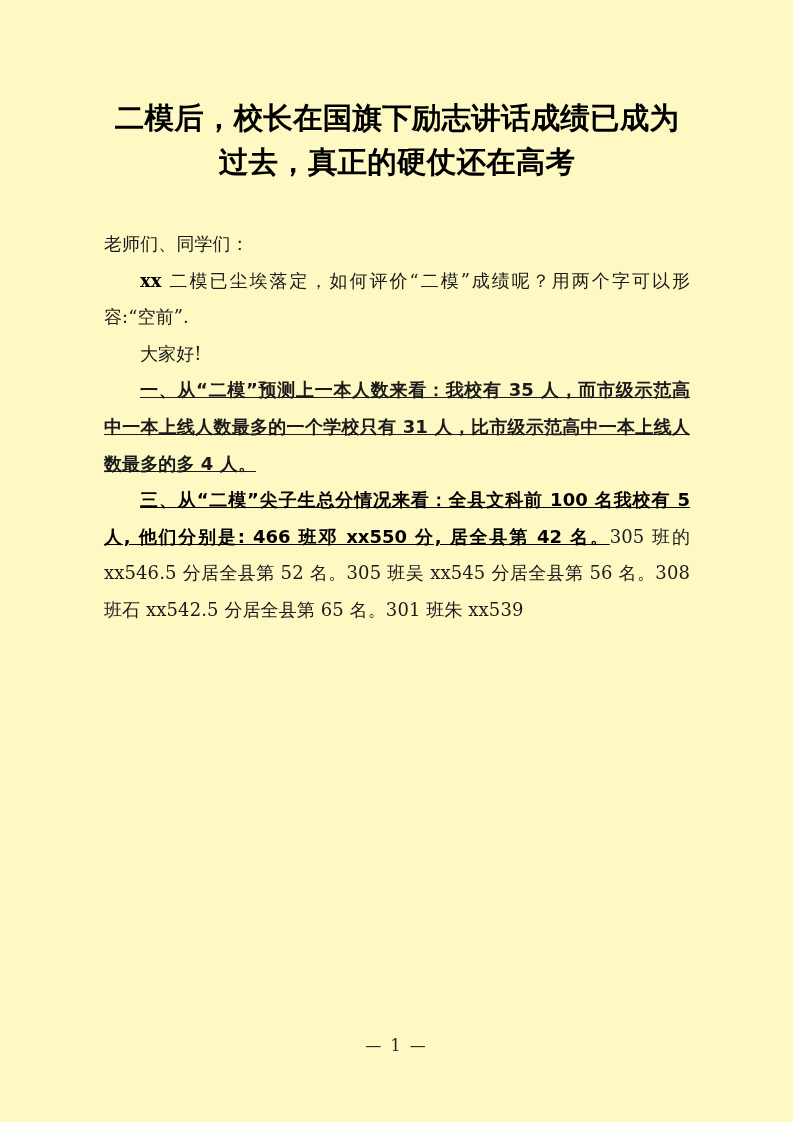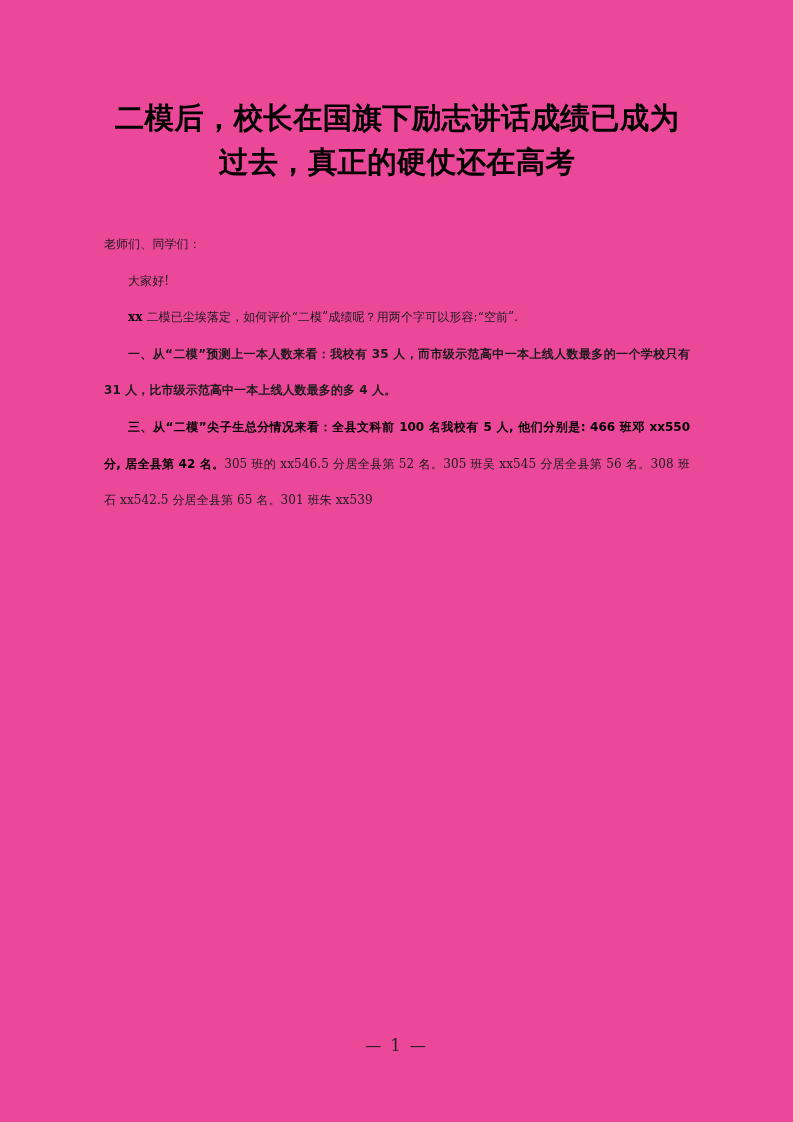--- a/index.html
+++ b/index.html
@@ -13,21 +13,21 @@
     position: relative;
     font-family: "DejaVu Serif", "Liberation Serif", serif;
     color: #000000;
     overflow: hidden;
   }
   .page {
     position: absolute;
     left: 0; top: 0;
     width: 793px;
     height: 1122px;
-    background: #ec4899;
+    background: #fef9c3;
   }
   .doc-body {
     position: absolute;
     left: 104px;
     top: 96px;
     width: 586px;
   }
   .doc-title {
     font-family: "DejaVu Sans", "Liberation Sans", sans-serif;
     font-weight: bold;
@@ -37,35 +37,36 @@
     letter-spacing: 0.2px;
     color: #000000;
     margin: 0 0 0 0;
     padding: 0 6px;
   }
   .body-block {
     margin-top: 42px;
   }
   p.para {
     margin: 0;
-    font-size: 12px;
+    font-size: 18px;
     line-height: 36.6px;
     text-align: justify;
     text-justify: inter-ideograph;
     color: #1a1a1a;
     letter-spacing: 0.1px;
   }
   p.para.indent {
     text-indent: 2em;
   }
   .b {
     font-family: "DejaVu Sans", "Liberation Sans", sans-serif;
     font-weight: bold;
     color: #000000;
     letter-spacing: 0;
+    text-decoration: underline;
   }
   .bi {
     font-weight: bold;
     color: #000000;
   }
   .page-footer {
     position: absolute;
     left: 0;
     top: 1036px;
     width: 793px;
@@ -82,23 +83,23 @@
 <div class="page">
 
   <div class="doc-body">
 
     <h1 class="doc-title">二模后，校长在国旗下励志讲话成绩已成为过去，真正的硬仗还在高考</h1>
 
     <div class="body-block">
 
       <p class="para">老师们、同学们：</p>
 
+      <p class="para indent"><span class="bi">xx</span><span> 二模已尘埃落定，如何评价“二模”成绩呢？用两个字可以形容:“空前”.</span></p>
+
       <p class="para indent">大家好!</p>
-
-      <p class="para indent"><span class="bi">xx</span><span> 二模已尘埃落定，如何评价“二模”成绩呢？用两个字可以形容:“空前”.</span></p>
 
 
       <p class="para indent b">一、从“二模”预测上一本人数来看：我校有 35 人，而市级示范高中一本上线人数最多的一个学校只有 31 人，比市级示范高中一本上线人数最多的多 4 人。</p>
 
 
       <p class="para indent"><span class="b">三、从“二模”尖子生总分情况来看：全县文科前 100 名我校有 5 人, 他们分别是: 466 班邓 xx550 分, 居全县第 42 名。</span><span>305 班的 xx546.5 分居全县第 52 名。305 班吴 xx545 分居全县第 56 名。308 班石 xx542.5 分居全县第 65 名。301 班朱 xx539</span></p>
 
     </div>
   </div>
 

